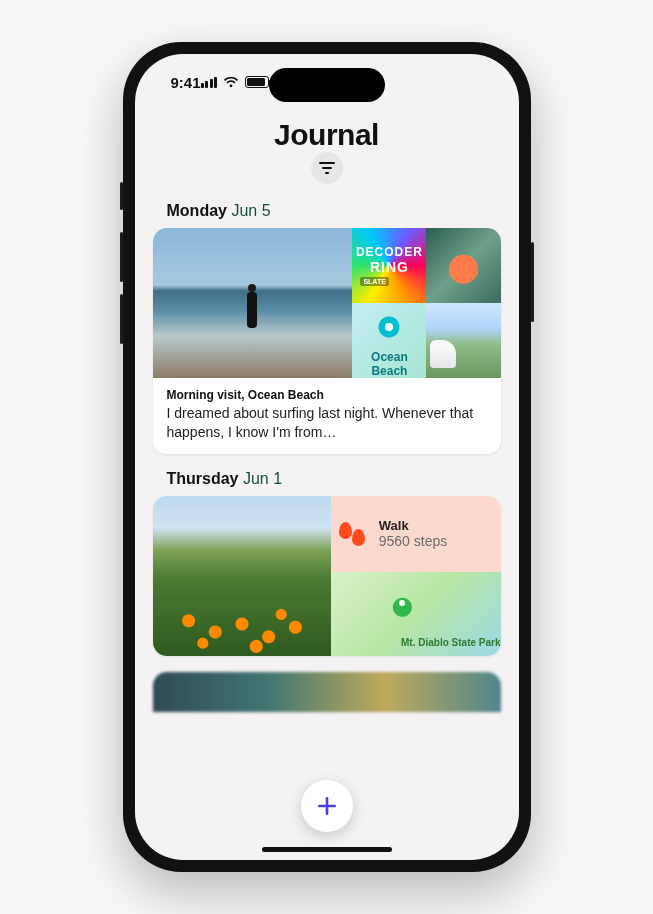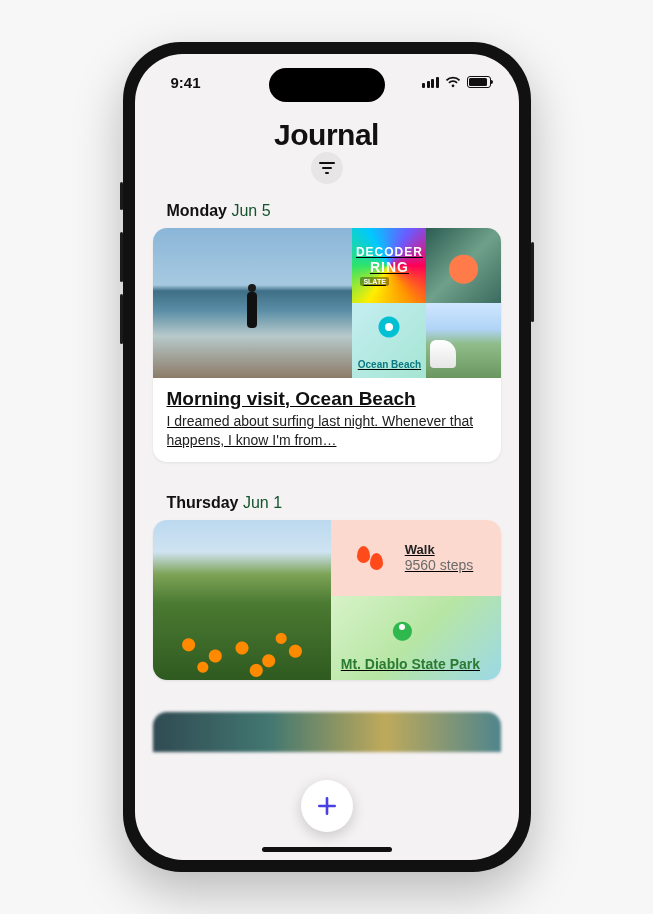--- a/index.html
+++ b/index.html
@@ -35,21 +35,21 @@
   }
   .island {
     position: absolute;
     top: 14px; left: 50%; transform: translateX(-50%);
     width: 116px; height: 34px;
     background: #000; border-radius: 20px;
     z-index: 50;
   }
   .status-bar {
     height: 56px;
-    display: flex; align-items: center; justify-content: space-between;
+    display: flex; align-items: center; justify-content: flex-start;
     padding: 0 28px 0 36px;
     font-size: 15px; font-weight: 600; color: #111;
   }
   .status-right { display: flex; align-items: center; gap: 6px; }
   .signal { display: flex; align-items: flex-end; gap: 1.5px; }
   .signal span { width: 3px; background: #111; display: block; border-radius: 1px; }
   .signal span:nth-child(1){height:5px} .signal span:nth-child(2){height:7px}
   .signal span:nth-child(3){height:9px} .signal span:nth-child(4){height:11px}
   .wifi { width:16px; height:12px; position: relative; }
   .wifi svg { display:block; }
@@ -63,22 +63,21 @@
     width: 32px; height: 32px; border-radius: 50%;
     background: #e8e5e7; display:flex; align-items:center; justify-content:center;
   }
   .filter-btn svg { display:block; }
   .day-label { font-size: 16px; margin: 0 0 8px 2px; color:#111;}
   .day-label .dow { font-weight: 600; margin-left: 12px; }
   .day-label .date { font-weight: 400; color:#14532d;}
   .card {
     background: #fff; border-radius: 14px; overflow: hidden;
     box-shadow: 0 1px 3px rgba(0,0,0,0.08);
-    margin-bottom: 32px;
-    text-decoration: underline;
+    margin-bottom: 16px;
   }
   .mosaic { display:flex; height: 150px; }
   .m-left { flex: 1.35; }
   .m-right { flex: 1; display:grid; grid-template-columns: 1fr 1fr; grid-template-rows: 1fr 1fr; }
   .tile { position: relative; overflow:hidden; }
   .beach {
     background: linear-gradient(to bottom, #8bb6d8 0%, #a6c9e0 38%, #3e6f86 42%, #5a8ea6 55%, #b7c9ca 72%, #8c7b68 100%);
     display:flex; align-items:flex-end; justify-content:center;
   }
   .surfer { width: 18px; height: 56px; margin-bottom: 38px; position:relative; }
@@ -94,63 +93,63 @@
   .decoder .slate { font-size:7px; background:rgba(0,0,0,0.35); padding:1px 3px; border-radius:2px; margin-top:2px; align-self:flex-start; margin-left:8px;}
   .shell {
     background: radial-gradient(circle at 50% 55%, #ff7b4a 0 14px, transparent 15px),
                 linear-gradient(135deg, #2b5d52, #6fa08a, #3a6b5e);
   }
   .ocean-map {
     background:
       radial-gradient(circle at 50% 32%, #00c0d3 0 10px, transparent 11px),
       linear-gradient(135deg, #c4eef2 0%, #a5e5d2 100%);
     display:flex; align-items:flex-end; justify-content:center;
-    color:#0b7a80; font-size:10px; font-weight:600; padding-bottom:8px; text-align:center;
+    color:#0b7a80; font-size:12px; font-weight:600; text-align:center;
   }
   .ocean-map::after{ content:''; position:absolute; top:20px; left:50%; transform:translateX(-50%); width:8px; height:8px; background:#fff; border-radius:50%;}
   .dog {
     background: linear-gradient(to bottom, #cfe6ff 0%, #b0d4f6 35%, #8fbc88 55%, #6a9660 100%);
   }
   .dog::before { content:''; position:absolute; left:4px; bottom:10px; width:26px; height:28px; background: linear-gradient(#fff,#e6e6e6); border-radius: 6px 14px 4px 4px; }
   .card-body { padding: 10px 14px 12px; }
-  .entry-title { font-size: 19px; font-weight: 700; color:#111; margin-bottom: 2px;}
+  .entry-title { font-size: 12px; font-weight: 700; color:#111; margin-bottom: 2px;}
   .entry-text { font-size: 14px; line-height: 1.35; color:#222; display:-webkit-box; -webkit-line-clamp:2; -webkit-box-orient:vertical; overflow:hidden;}
   .mosaic2 { display:flex; height: 160px; }
   .m2-left { flex: 1.05; }
   .poppies {
     background:
       radial-gradient(circle at 20% 78%, #ff8a00 0 6px, transparent 7px),
       radial-gradient(circle at 35% 85%, #ff8a00 0 6px, transparent 7px),
       radial-gradient(circle at 50% 80%, #ff8a00 0 6px, transparent 7px),
       radial-gradient(circle at 65% 88%, #ff8a00 0 6px, transparent 7px),
       radial-gradient(circle at 80% 82%, #ff8a00 0 6px, transparent 7px),
       radial-gradient(circle at 28% 92%, #ff8a00 0 5px, transparent 6px),
       radial-gradient(circle at 58% 94%, #ff8a00 0 6px, transparent 7px),
       radial-gradient(circle at 72% 74%, #ff8a00 0 5px, transparent 6px),
       linear-gradient(to bottom, #bcd9ef 0%, #cfe3f2 20%, #7da356 34%, #4b7a32 52%, #2f5a20 100%);
   }
   .m2-right { flex: 1; display:flex; flex-direction:column; }
   .walk-tile {
-    flex:1; background:#fcd9cf; display:flex; align-items:center; gap:20px; padding: 0 24px;
+    flex:1; background:#fcd9cf; display:flex; align-items:center; gap:12px; padding: 0 6px;
   }
   .walk-icon { width:30px; height:30px; position:relative; }
   .walk-icon::before, .walk-icon::after {
     content:''; position:absolute; background:#ff4a1c; border-radius:50% 50% 50% 50% / 60% 60% 40% 40%;
   }
   .walk-icon::before { width:13px; height:17px; left:2px; top:3px; }
   .walk-icon::after { width:13px; height:17px; left:15px; top:10px; }
   .walk-text .wt { font-size: 13px; font-weight:600; color:#222; }
   .walk-text .ws { font-size: 14px; color:#6b6b6b; }
   .park-tile {
     flex:1; position:relative;
     background:
       radial-gradient(circle at 42% 42%, #2fb84d 0 9px, transparent 10px),
       linear-gradient(135deg, #d7f2c8 0%, #b7e6a4 50%, #9cd8e6 100%);
-    display:flex; align-items:flex-end; padding: 0 16px 8px 10px;
-    color:#2b7a34; font-size:14px; font-weight:600;
+    display:flex; align-items:flex-end; padding: 0 0 8px 10px;
+    color:#2b7a34; font-size:10px; font-weight:600;justify-content:flex-end;
   }
   .park-tile::after{ content:''; position:absolute; top:28px; left:42%; transform:translateX(-50%); width:6px; height:6px; background:#fff; border-radius:50%;}
   .entry-text-2 { font-size: 14px; line-height: 1.35; color:#222; padding: 10px 14px 12px; display:-webkit-box; -webkit-line-clamp:3; -webkit-box-orient:vertical; overflow:hidden;}
   .peek-card {
     height: 40px; border-radius: 14px 14px 0 0;
     background: linear-gradient(90deg, #1b3942, #2f6a63, #b9a24a, #3d7a82);
     filter: blur(1.5px); opacity: 0.9;
     box-shadow: 0 1px 3px rgba(0,0,0,0.08);
   }
   .compose {

